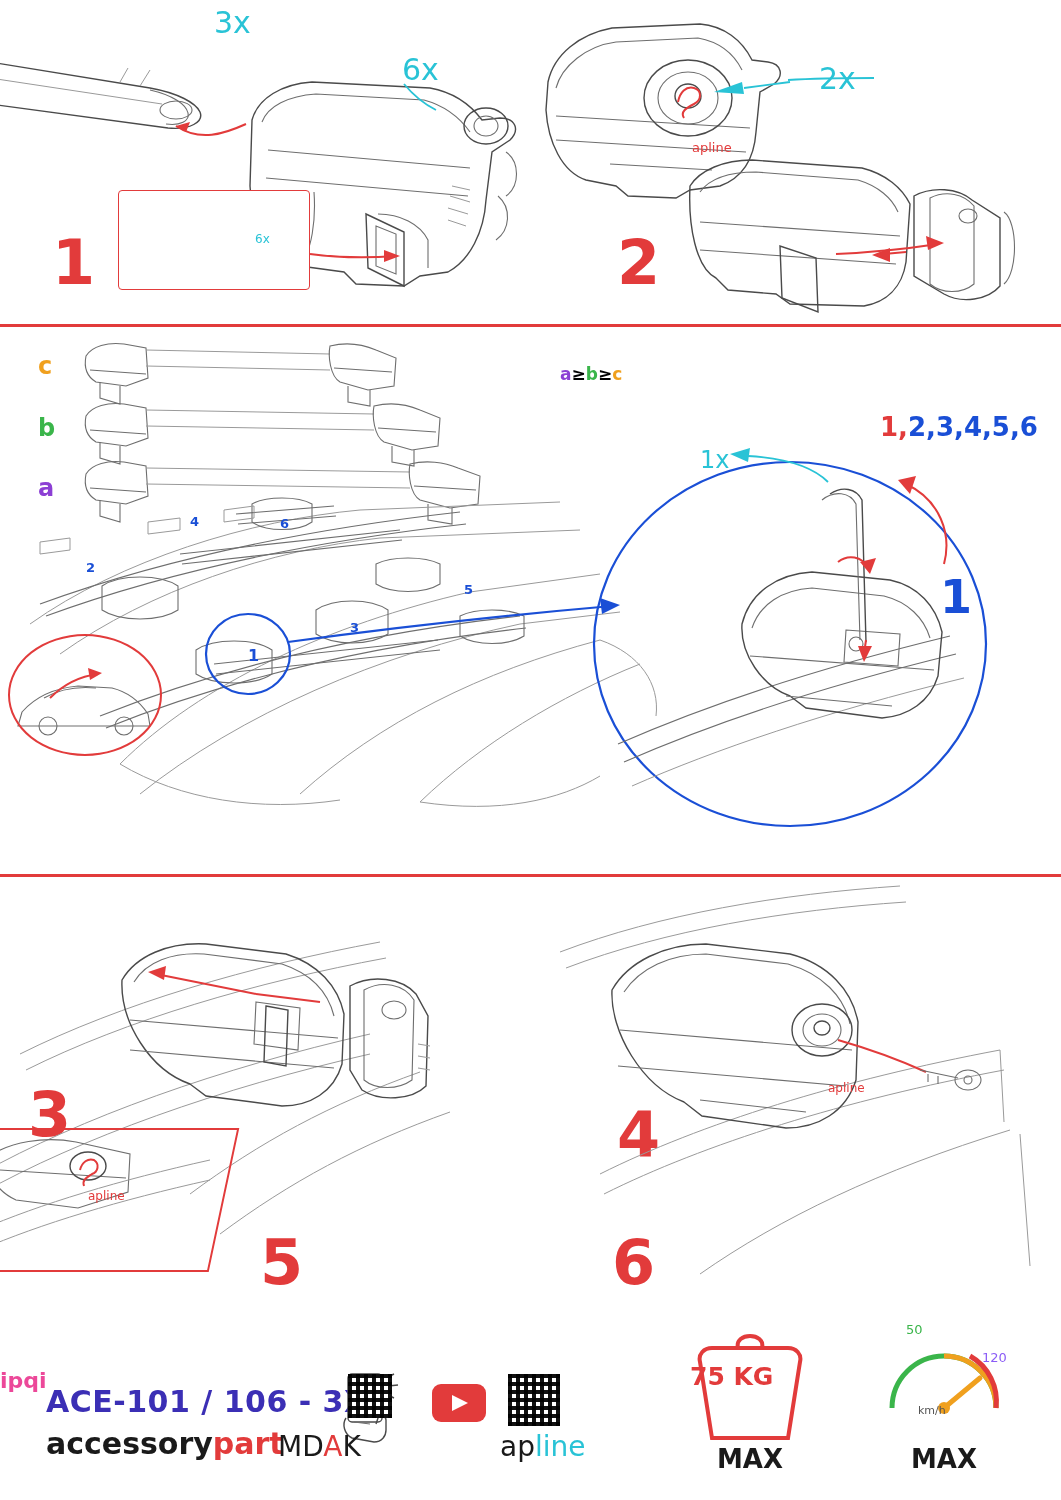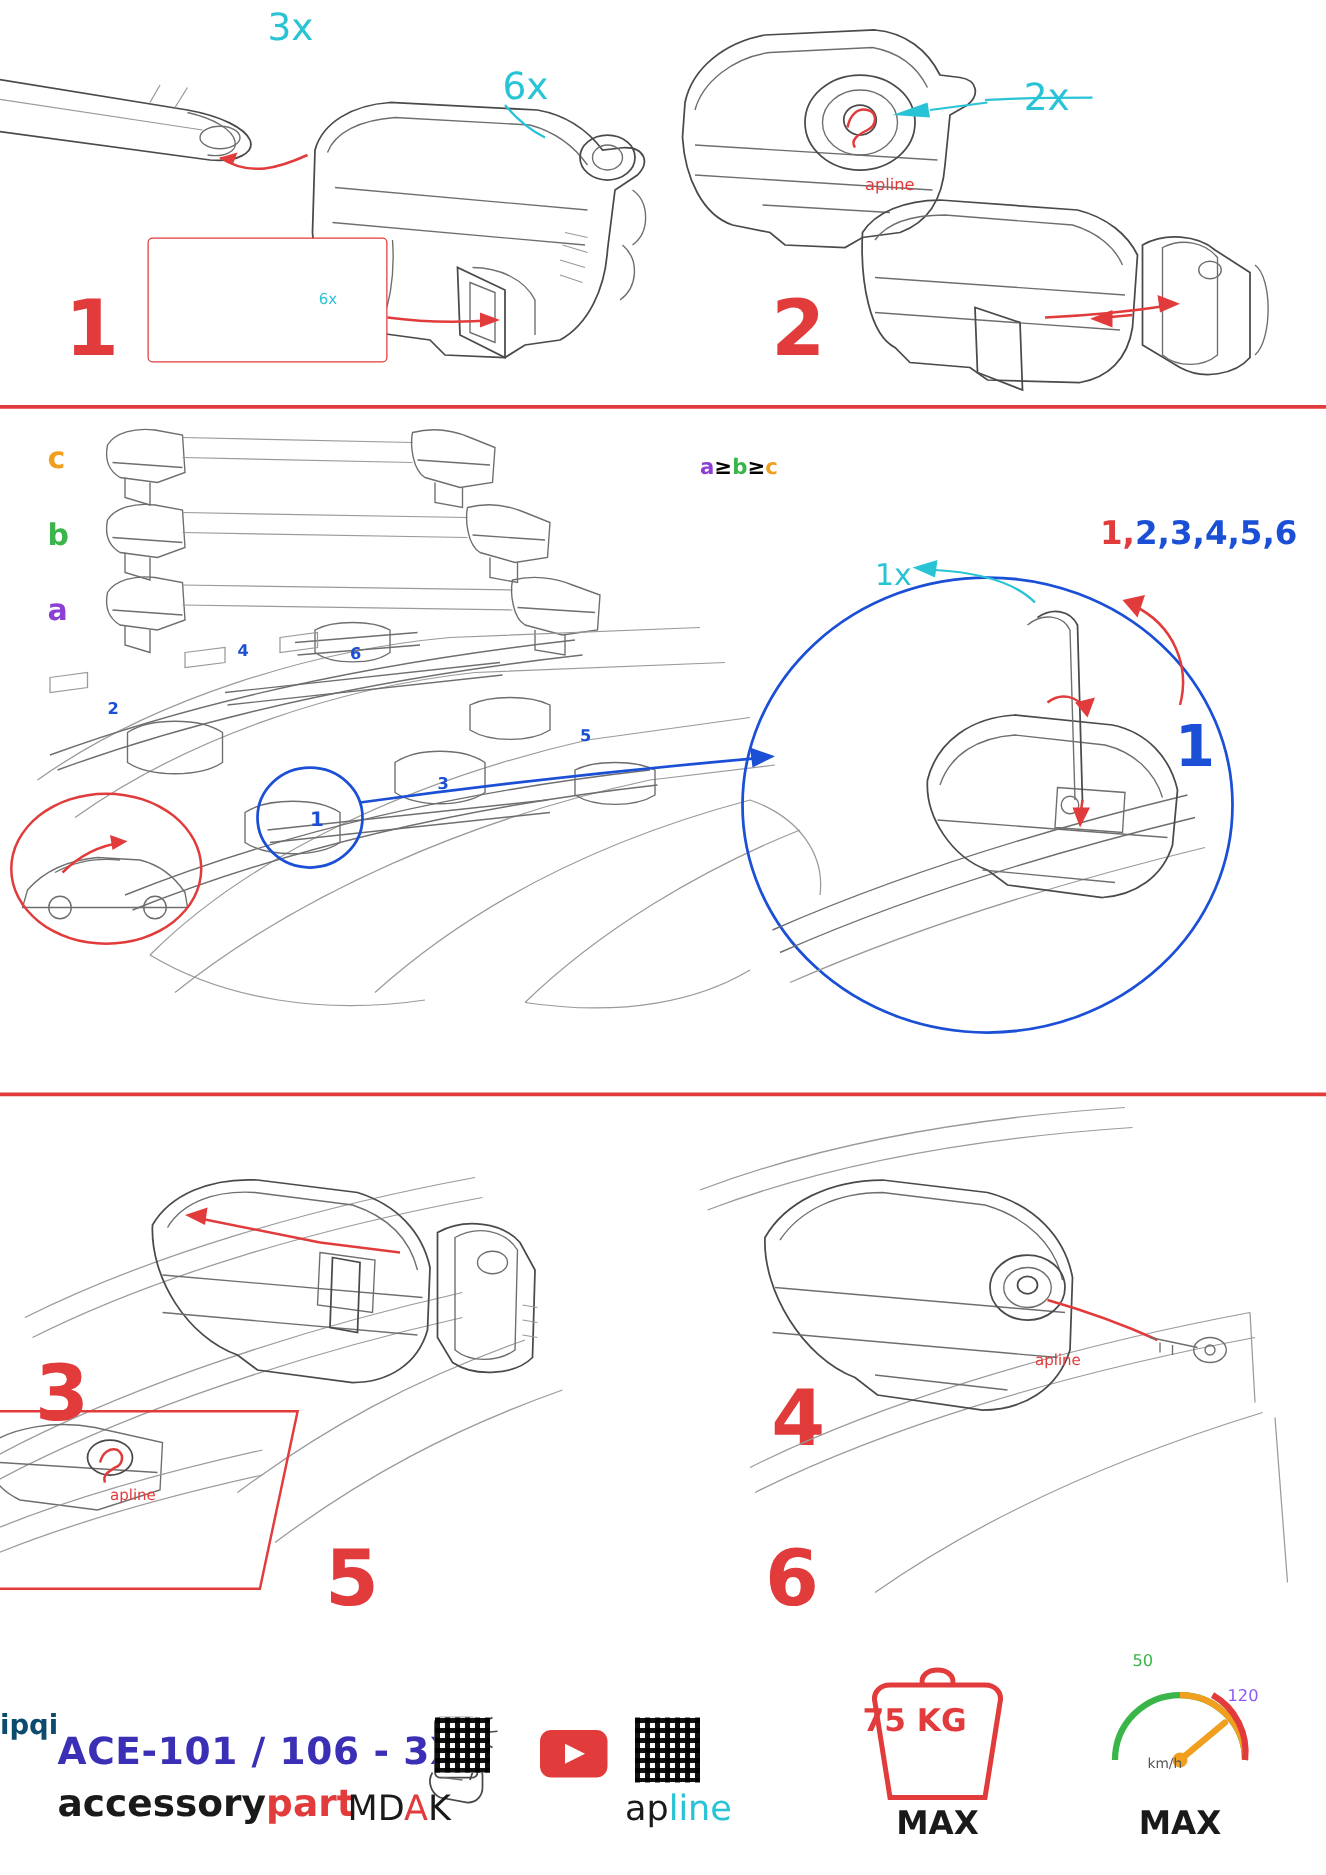--- a/index.html
+++ b/index.html
@@ -90,21 +90,21 @@
     font-size:30px;font-weight:700;letter-spacing:.5px;
   }
   #brand{
     position:absolute;left:46px;top:58px;font-size:30px;font-weight:700;
   }
   #brand .accessory{color:#1a1a1a;}
   #brand .part{color:#e23b3b;text-align:center;}
   .sublogo{position:absolute;font-size:28px;font-weight:400;}
   #mdak{left:278px;top:62px;color:#1a1a1a;}
   #mdak .a{color:#e23b3b;}
-  #ipqi{left:410px;top:64px;color:#0c4a6e;font-size:22px;font-weight:700;}
+  #ipqi{left:410px;top:64px;color:#ec4899;font-size:22px;font-weight:700;}
   #apline{left:500px;top:62px;color:#1a1a1a;}
   #apline .line{color:#29c3d6;}
   .qr{
     position:absolute;background:
       repeating-linear-gradient(0deg,#111 0 4px,#fff 4px 8px),
       repeating-linear-gradient(90deg,#111 0 4px,#fff 4px 8px);
     background-blend-mode:multiply;
   }
   #qr1{left:348px;top:6px;width:44px;height:44px;}
   #qr2{left:508px;top:6px;width:52px;height:52px;}

